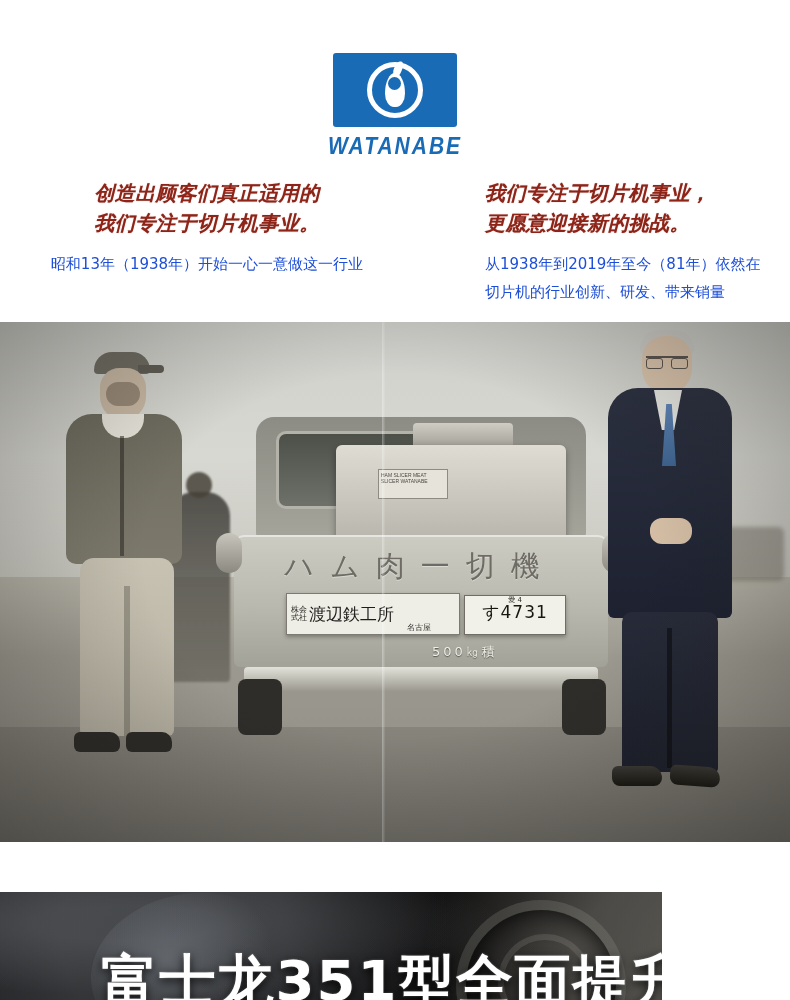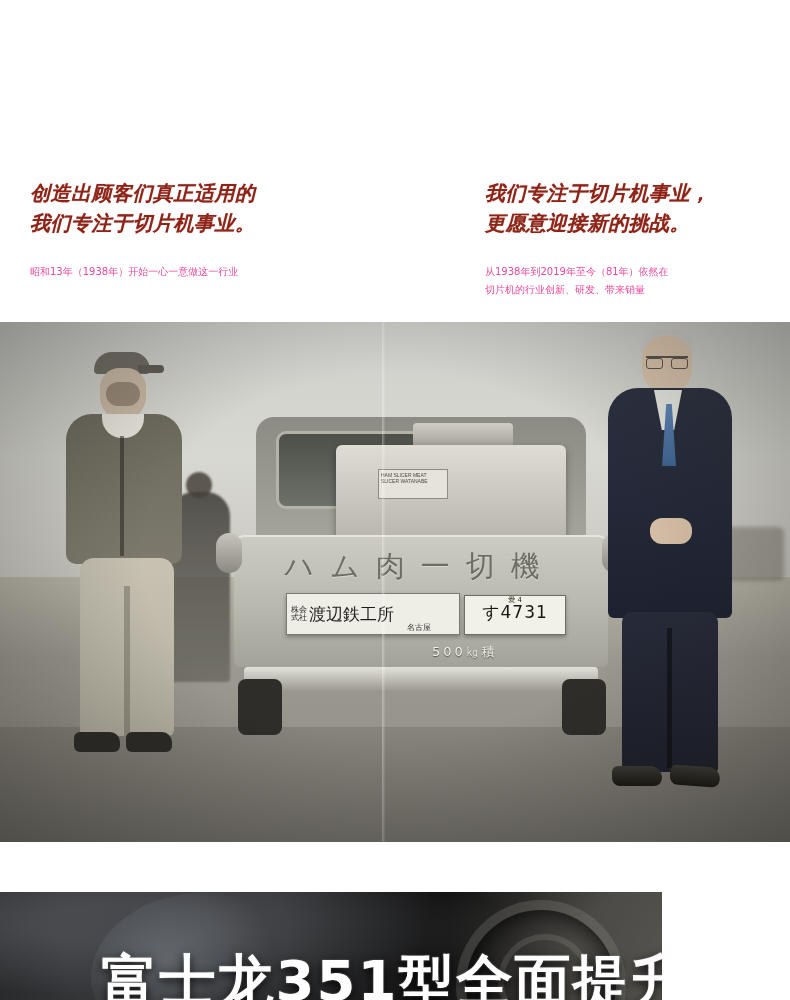--- a/index.html
+++ b/index.html
@@ -99,37 +99,37 @@
     top: 178px;
     left: 0;
     width: 790px;
     height: 130px;
   }
   .col {
     position: absolute;
     top: 0;
     width: 330px;
   }
-  .col.left  { left: 30px; }
+  .col.left  { left: 42px; text-align: center; }
   .col.right { left: 485px; }
 
   .headline {
     color: #8e2418;
     font-size: 20px;
     font-weight: bold;
     line-height: 1.52;
     letter-spacing: 0.5px;
     font-style: italic;
     font-family: "DejaVu Sans", sans-serif;
     text-shadow: 0 0 1px rgba(142,36,24,0.5);
   }
   .subline {
-    margin-top: 24px;
-    color: #ec4899;
-    font-size: 10px;
+    margin-top: 12px;
+    color: #1d4ed8;
+    font-size: 15px;
     line-height: 1.85;
     font-family: "DejaVu Sans", sans-serif;
   }
 
   
   .photo {
     position: absolute;
     left: 0;
     top: 322px;
     width: 790px;
@@ -437,20 +437,28 @@
     text-shadow: 0 3px 10px rgba(0,0,0,0.9), 0 0 2px rgba(255,255,255,0.5);
     line-height: 1.05;
     white-space: nowrap;
   }
 </style>
 </head>
 <body>
 
 <div class="page">
 
+  <div class="logo-block">
+    <div class="logo-mark">
+      <div class="ring"></div>
+      <div class="flame"></div>
+      <div class="tail"></div>
+    </div>
+    <div class="logo-word">WATANABE</div>
+  </div>
 
   <div class="slogans">
 
     <div class="col left">
       <div class="headline">
         <div>创造出顾客们真正适用的</div>
         <div>我们专注于切片机事业。</div>
       </div>
       <div class="subline">
         <div>昭和13年（1938年）开始一心一意做这一行业</div>

